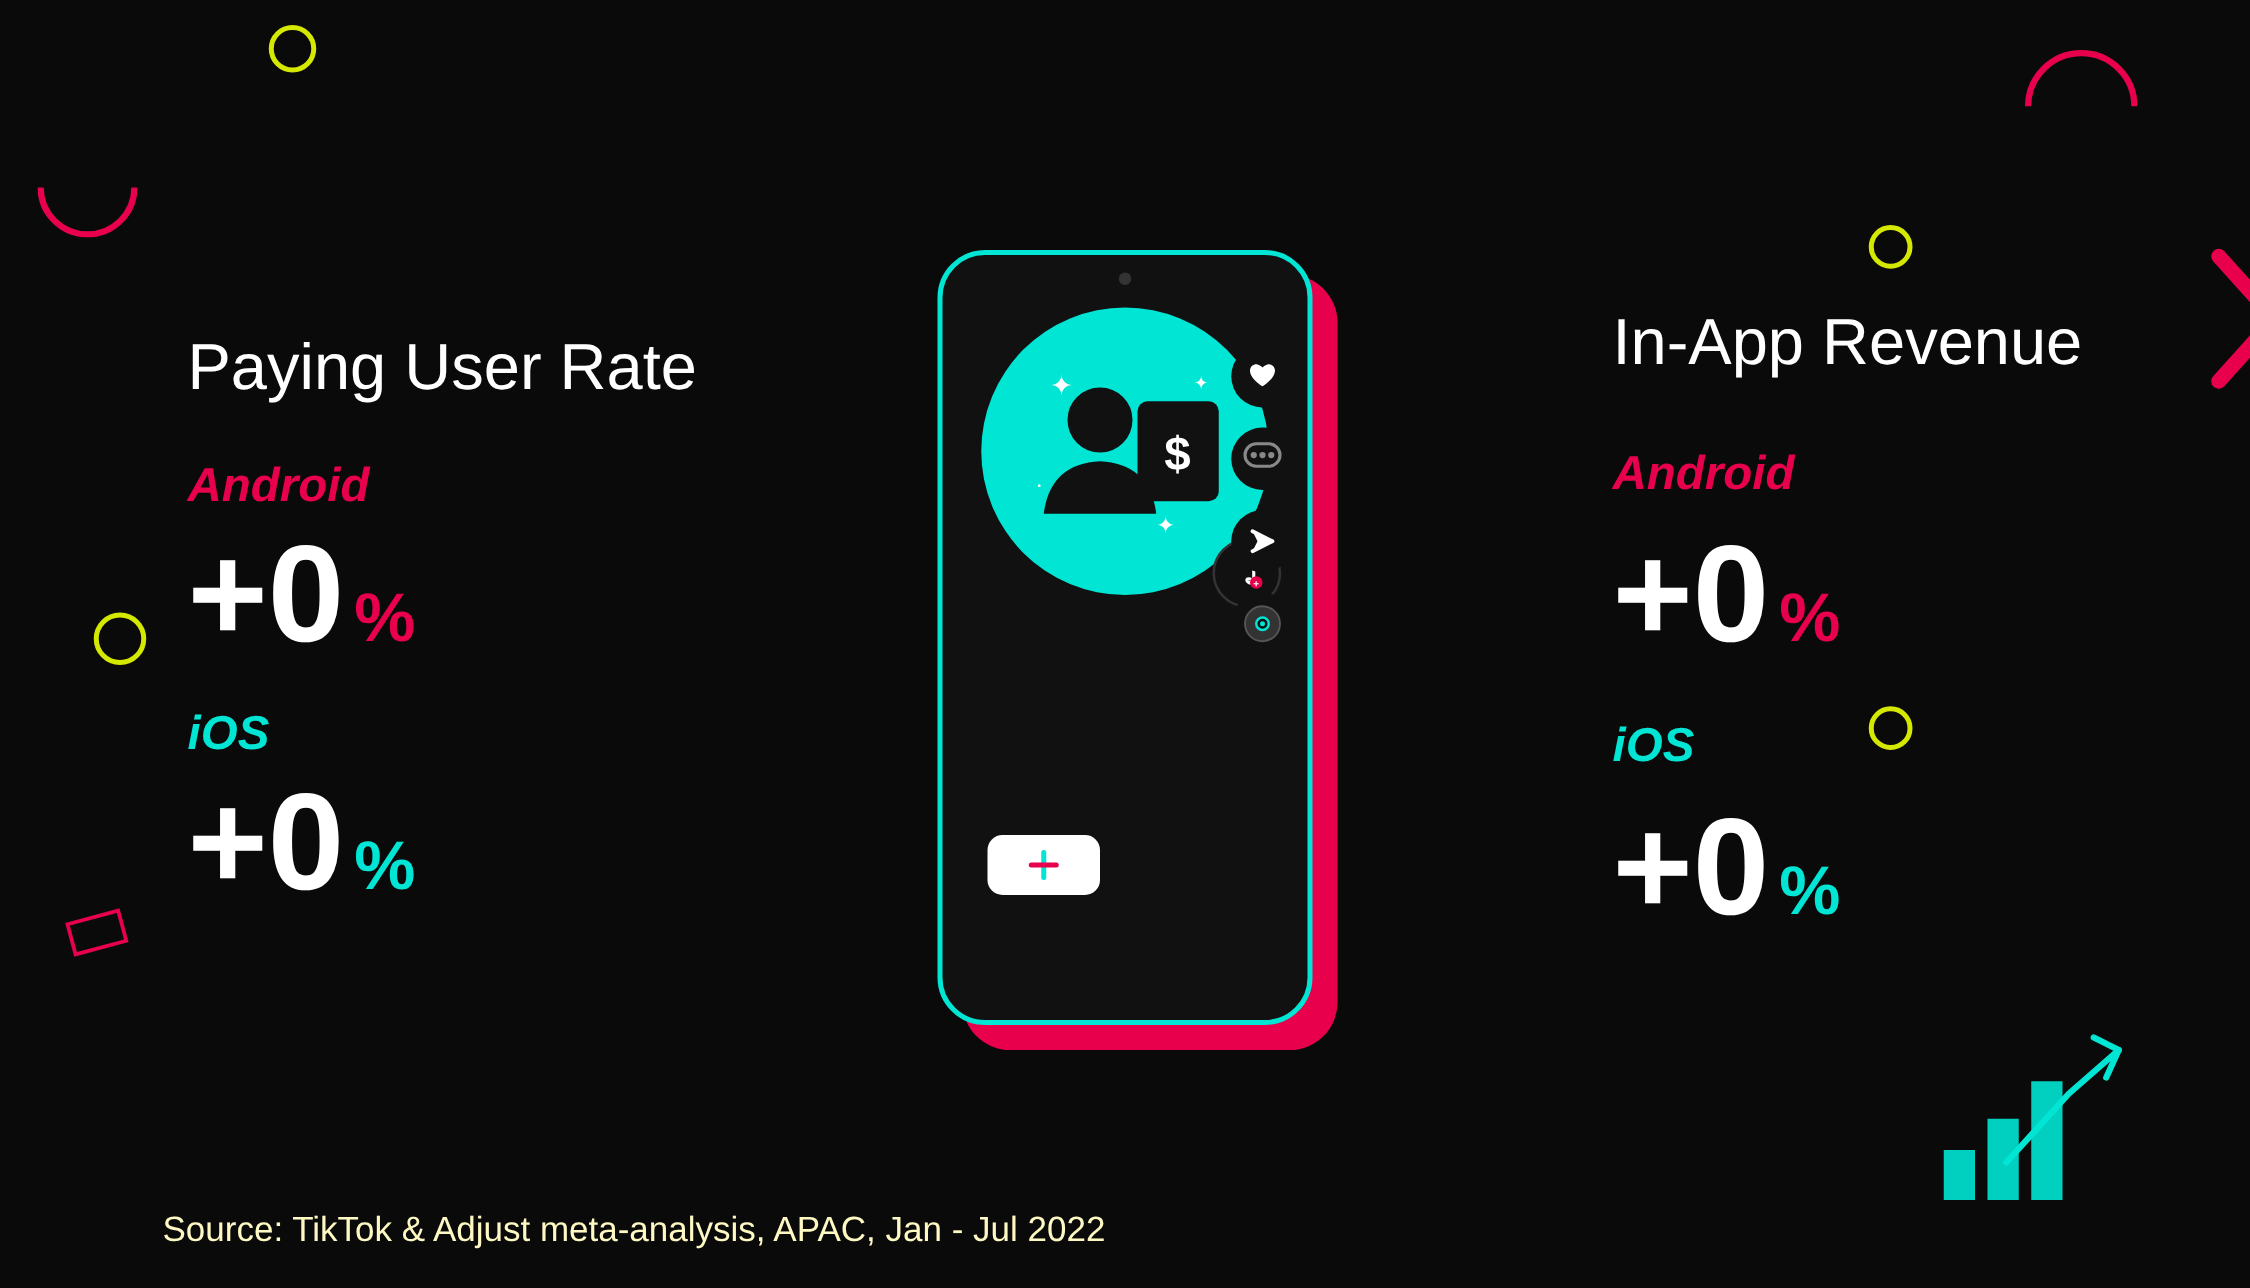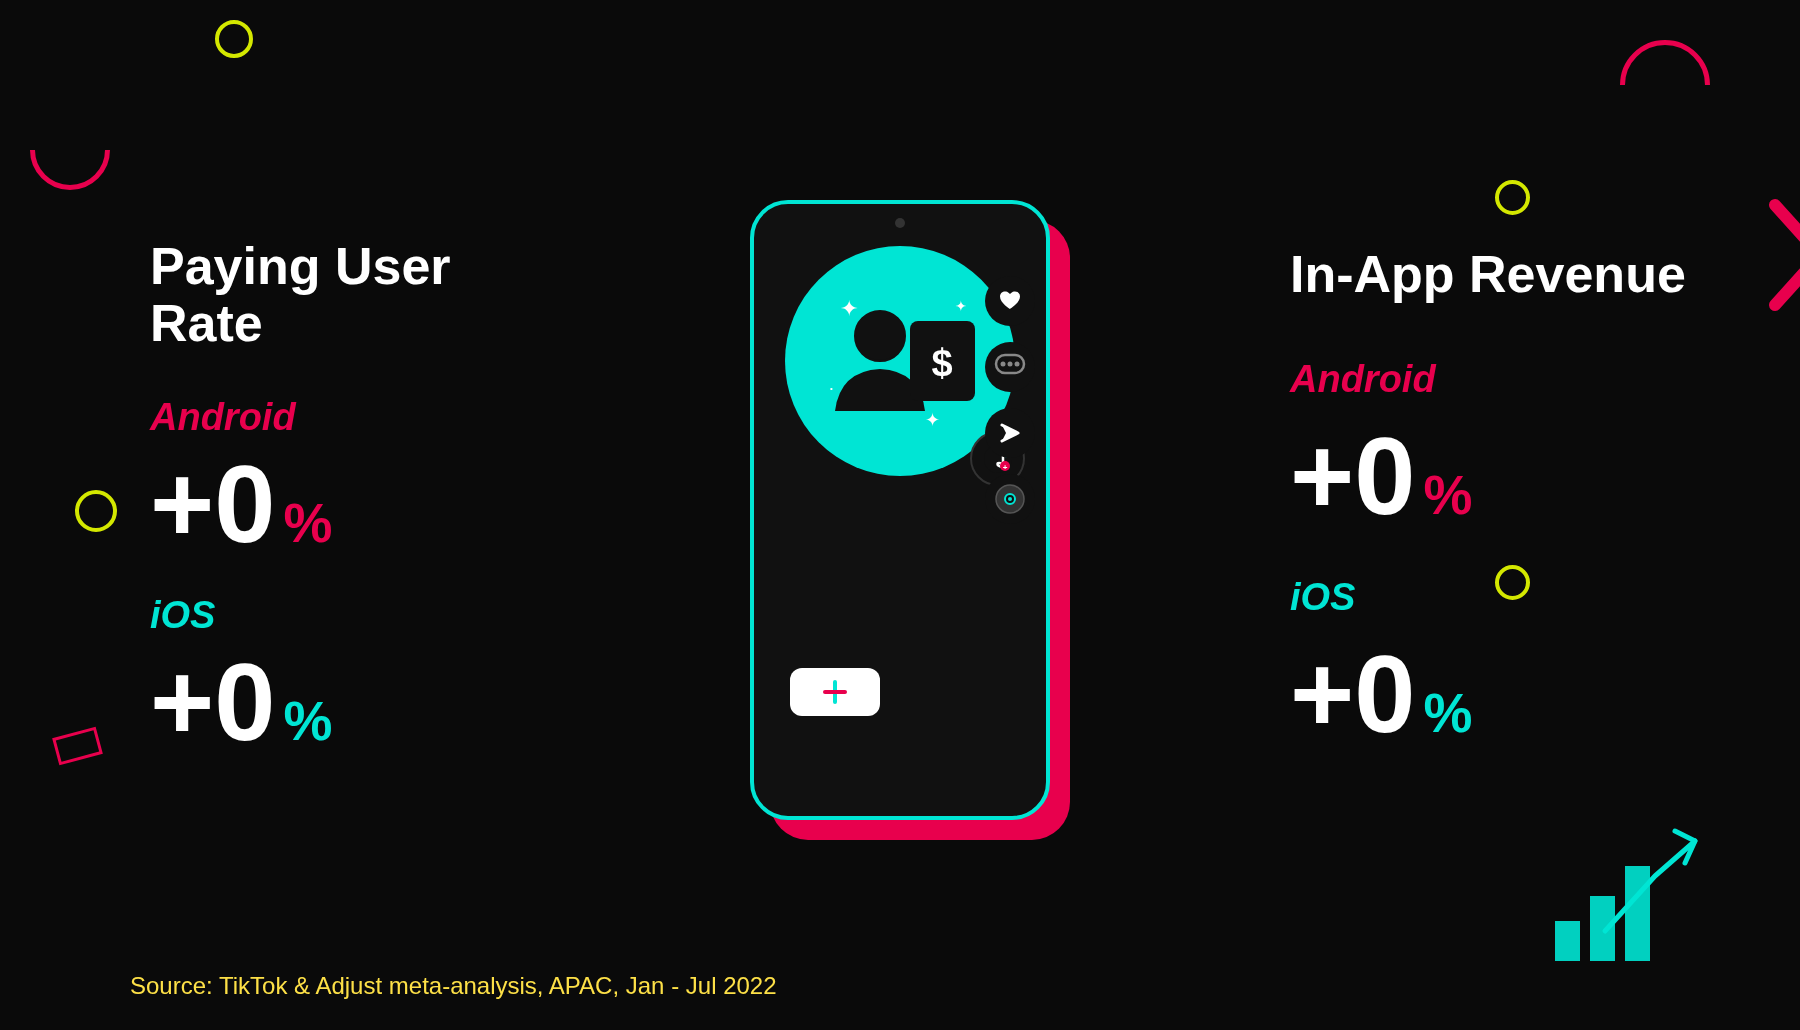--- a/index.html
+++ b/index.html
@@ -120,21 +120,21 @@
     .left-section {
       width: 570px;
       padding-left: 150px;
       display: flex;
       flex-direction: column;
       gap: 0px;
     }
 
     .section-title {
       font-size: 52px;
-      font-weight: 700;
+      font-weight: 400;
       color: #ffffff;
       margin-bottom: 44px;
       line-height: 1.1;
     }
 
     .platform-label {
       font-size: 38px;
       font-weight: 700;
       font-style: italic;
       margin-bottom: 10px;
@@ -304,22 +304,22 @@
       display: flex;
       flex-direction: column;
       gap: 10px;
     }
 
     
     .source-text {
       position: absolute;
       bottom: 30px;
       left: 130px;
-      font-size: 24px;
-      color: #fde047;
+      font-size: 28px;
+      color: #fef9c3;
       font-weight: 400;
       font-family: Arial, sans-serif;
     }
 
     
     .chart-svg {
       position: absolute;
       bottom: 55px;
       right: 55px;
     }

